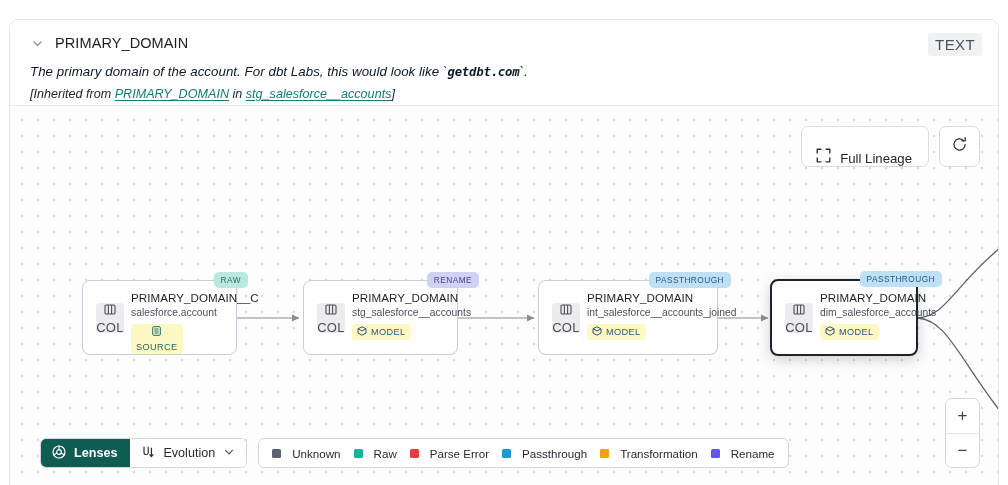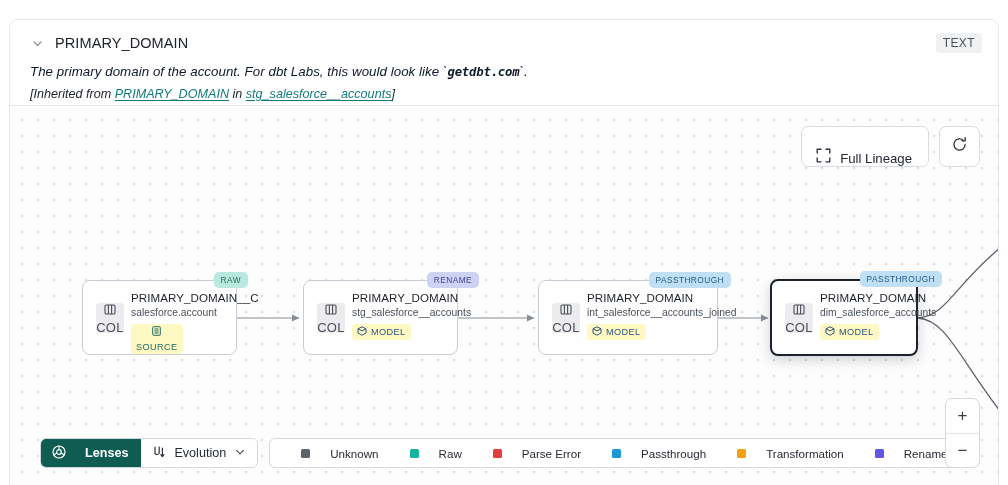--- a/index.html
+++ b/index.html
@@ -54,21 +54,21 @@
     color: #1d2128;
     letter-spacing: .1px;
     font-weight: 400;
   }
   .text-badge {
     position: absolute;
     right: 16px; top: 13px;
     background: #f0f1f3;
     color: #4c5man;
     color: #4d525b;
-    font-size: 12px;
+    font-size: 15px;
     letter-spacing: .4px;
     padding: 3px 7px 3px 7px;
     border-radius: 3px;
   }
 
   .desc {
     margin-top: 11px;
     font-size: 13.3px;
     font-style: italic;
     color: #0f172a;
@@ -222,21 +222,21 @@
   }
   .seg {
     display: flex;
     height: 30px;
     border: 1px solid #d3d8de;
     border-radius: 6px;
     overflow: hidden;
     background: #fff;
   }
   .seg-lenses {
-    display: flex; align-items: center; gap: 19px;
+    display: flex; align-items: center; gap: 8px;
     padding: 0 13px 0 11px;
     background: #0f5c52;
     color: #ffffff;
     font-size: 12.6px;
     font-weight: bold;
     cursor: pointer;
   }
   .seg-evolution {
     display: flex; align-items: center; gap: 8px;
     padding: 0 11px 0 11px;
@@ -250,21 +250,21 @@
   .legend {
     display: flex;
     align-items: center;
     gap: 13px;
     height: 30px;
     padding: 0 13px;
     background: #ffffff;
     border: 1px solid #d3d8de;
     border-radius: 6px;
   }
-  .leg-item { display: flex; align-items: center; gap: 20px; margin-left: 18px; }
+  .leg-item { display: flex; align-items: center; gap: 11px; }
   .leg-sw { width: 9px; height: 9px; border-radius: 1.5px; flex: 0 0 auto; }
   .leg-lbl { font-size: 11.6px; color: #262b33; white-space: nowrap; }
 
   
   .zoom-ctl {
     position: absolute;
     right: 20px; bottom: 27px;
     width: 35px;
     background: #ffffff;
     border: 1px solid #d3d8de;

